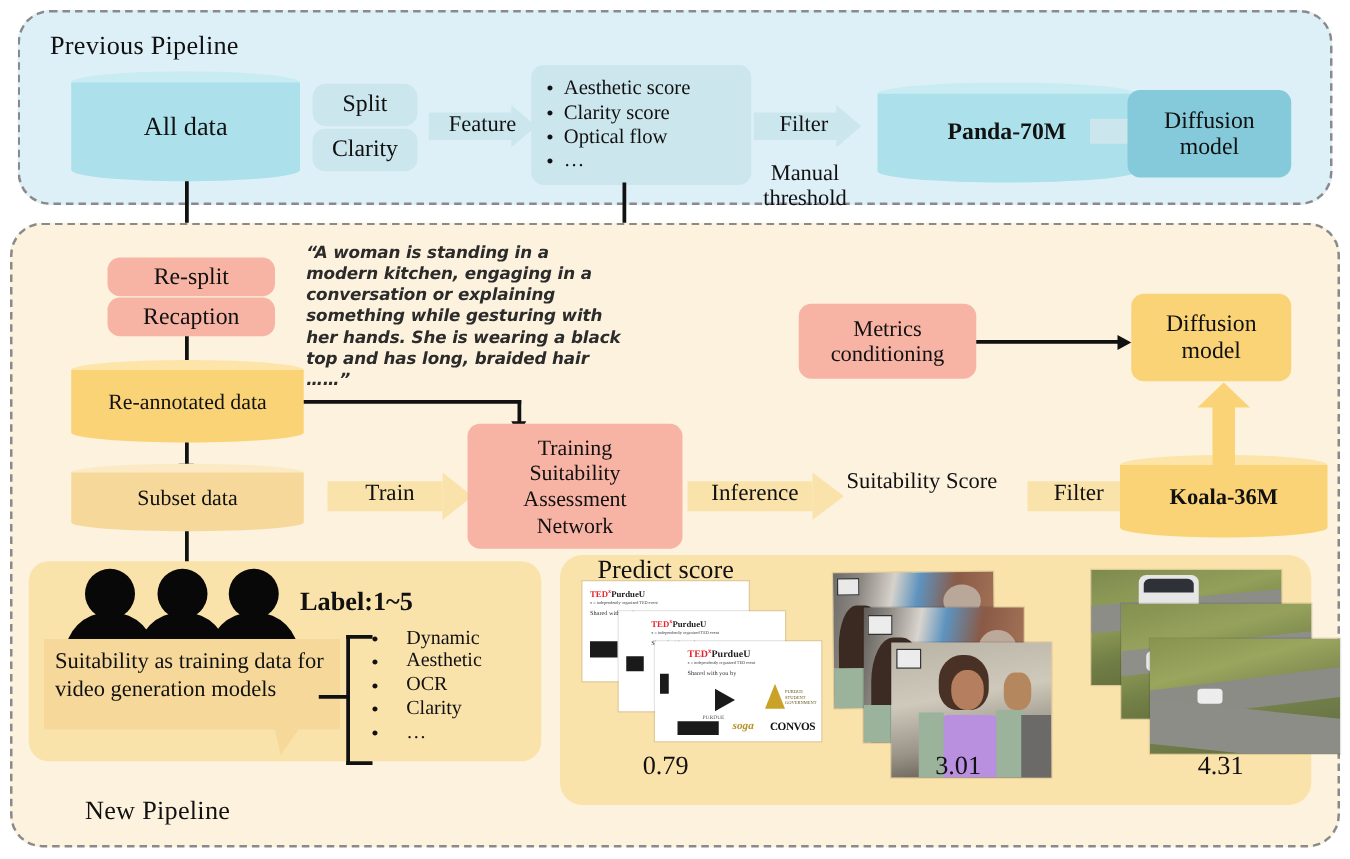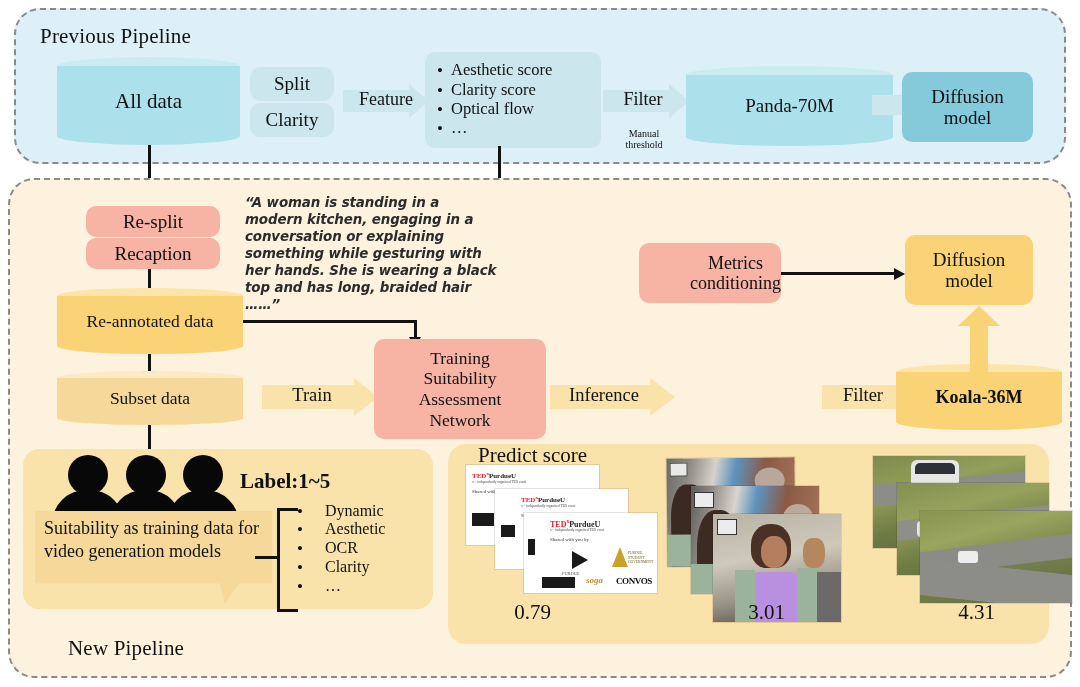--- a/index.html
+++ b/index.html
@@ -108,26 +108,26 @@
       <span>…</span>
       </div>
   </div>
 </div>
 
 <div class="fat" style="left:603px;top:84px;width:86px;height:34px;">
   <div class="shaft" style="width:68px;height:22px;background:#cbe6ec;"></div>
   <div class="head" style="border-left:20px solid #cbe6ec;"></div>
 </div>
 <div class="abs" style="left:603px;top:89px;width:80px;text-align:center;font-size:18px;">Filter</div>
-<div class="abs note" style="left:598px;top:128px;width:92px;font-size:10px;">
+<div class="abs note" style="left:598px;top:128px;width:92px;font-size:18px;">
   <div>Manual</div>
   <div>threshold</div>
 </div>
 
-<div class="cyl cyl-blue" style="left:686px;top:66px;width:207px;height:80px;">
+<div class="cyl cyl-blue" style="left:702px;top:66px;width:207px;height:80px;font-weight:bold;">
   <div class="top"></div>
   <div class="body"></div>
   <div class="bot"></div>
   <div class="lbl" style="font-size:19px;">Panda-70M</div>
 </div>
 
 <div class="fat" style="left:872px;top:89px;width:50px;height:32px;">
   <div class="shaft" style="width:34px;height:20px;background:#cbe6ec;"></div>
   <div class="head" style="border-left:17px solid #cbe6ec;border-top-width:15px;border-bottom-width:15px;"></div>
 </div>
@@ -176,21 +176,21 @@
 
 <div class="abs vline" style="left:148px;top:425px;height:30px;"></div>
 <div class="abs arrowdown" style="left:143px;top:453px;"></div>
 
 <div class="abs quote" style="left:245px;top:194px;width:252px;">“A woman is standing in a modern kitchen, engaging in a conversation or explaining something while gesturing with her hands. She is wearing a black top and has long, braided hair ……”</div>
 
 <div class="abs hline" style="left:243px;top:320px;width:174px;"></div>
 <div class="abs vline" style="left:414px;top:320px;height:26px;"></div>
 <div class="abs arrowdown" style="left:409px;top:337px;"></div>
 
-<div class="abs rbox pink" style="left:639px;top:243px;width:142px;height:60px;justify-content:flex-end;">
+<div class="abs rbox pink" style="left:639px;top:243px;width:142px;height:60px;">
   <div class="note" style="font-size:18px;">
     <div>Metrics</div>
     <div>conditioning</div>
   </div>
 </div>
 
 <div class="abs hline" style="left:781px;top:272px;width:115px;"></div>
 <div class="abs arrowright" style="left:894px;top:268px;"></div>
 
 <div class="abs rbox yellow" style="left:905px;top:235px;width:128px;height:70px;">
@@ -215,20 +215,21 @@
   </div>
 </div>
 
 <div class="fat" style="left:550px;top:378px;width:125px;height:38px;">
   <div class="shaft" style="width:100px;height:24px;background:#fae2ab;"></div>
   <div class="head" style="border-left:25px solid #fae2ab;border-top-width:19px;border-bottom-width:19px;"></div>
 </div>
 <div class="abs" style="left:550px;top:385px;width:108px;text-align:center;font-size:18.5px;">Inference</div>
 
 <div class="abs note" style="left:656px;top:374px;width:163px;font-size:18px;line-height:1.2;">
+  <div>Suitability Score</div>
 </div>
 
 <div class="fat" style="left:822px;top:378px;width:98px;height:38px;">
   <div class="shaft" style="width:76px;height:24px;background:#fae2ab;"></div>
   <div class="head" style="border-left:22px solid #fae2ab;border-top-width:19px;border-bottom-width:19px;"></div>
 </div>
 <div class="abs" style="left:822px;top:385px;width:82px;text-align:center;font-size:18.5px;">Filter</div>
 
 <div class="cyl cyl-yel" style="left:896px;top:364px;width:166px;height:66px;">
   <div class="top" style="height:16px;"></div>

